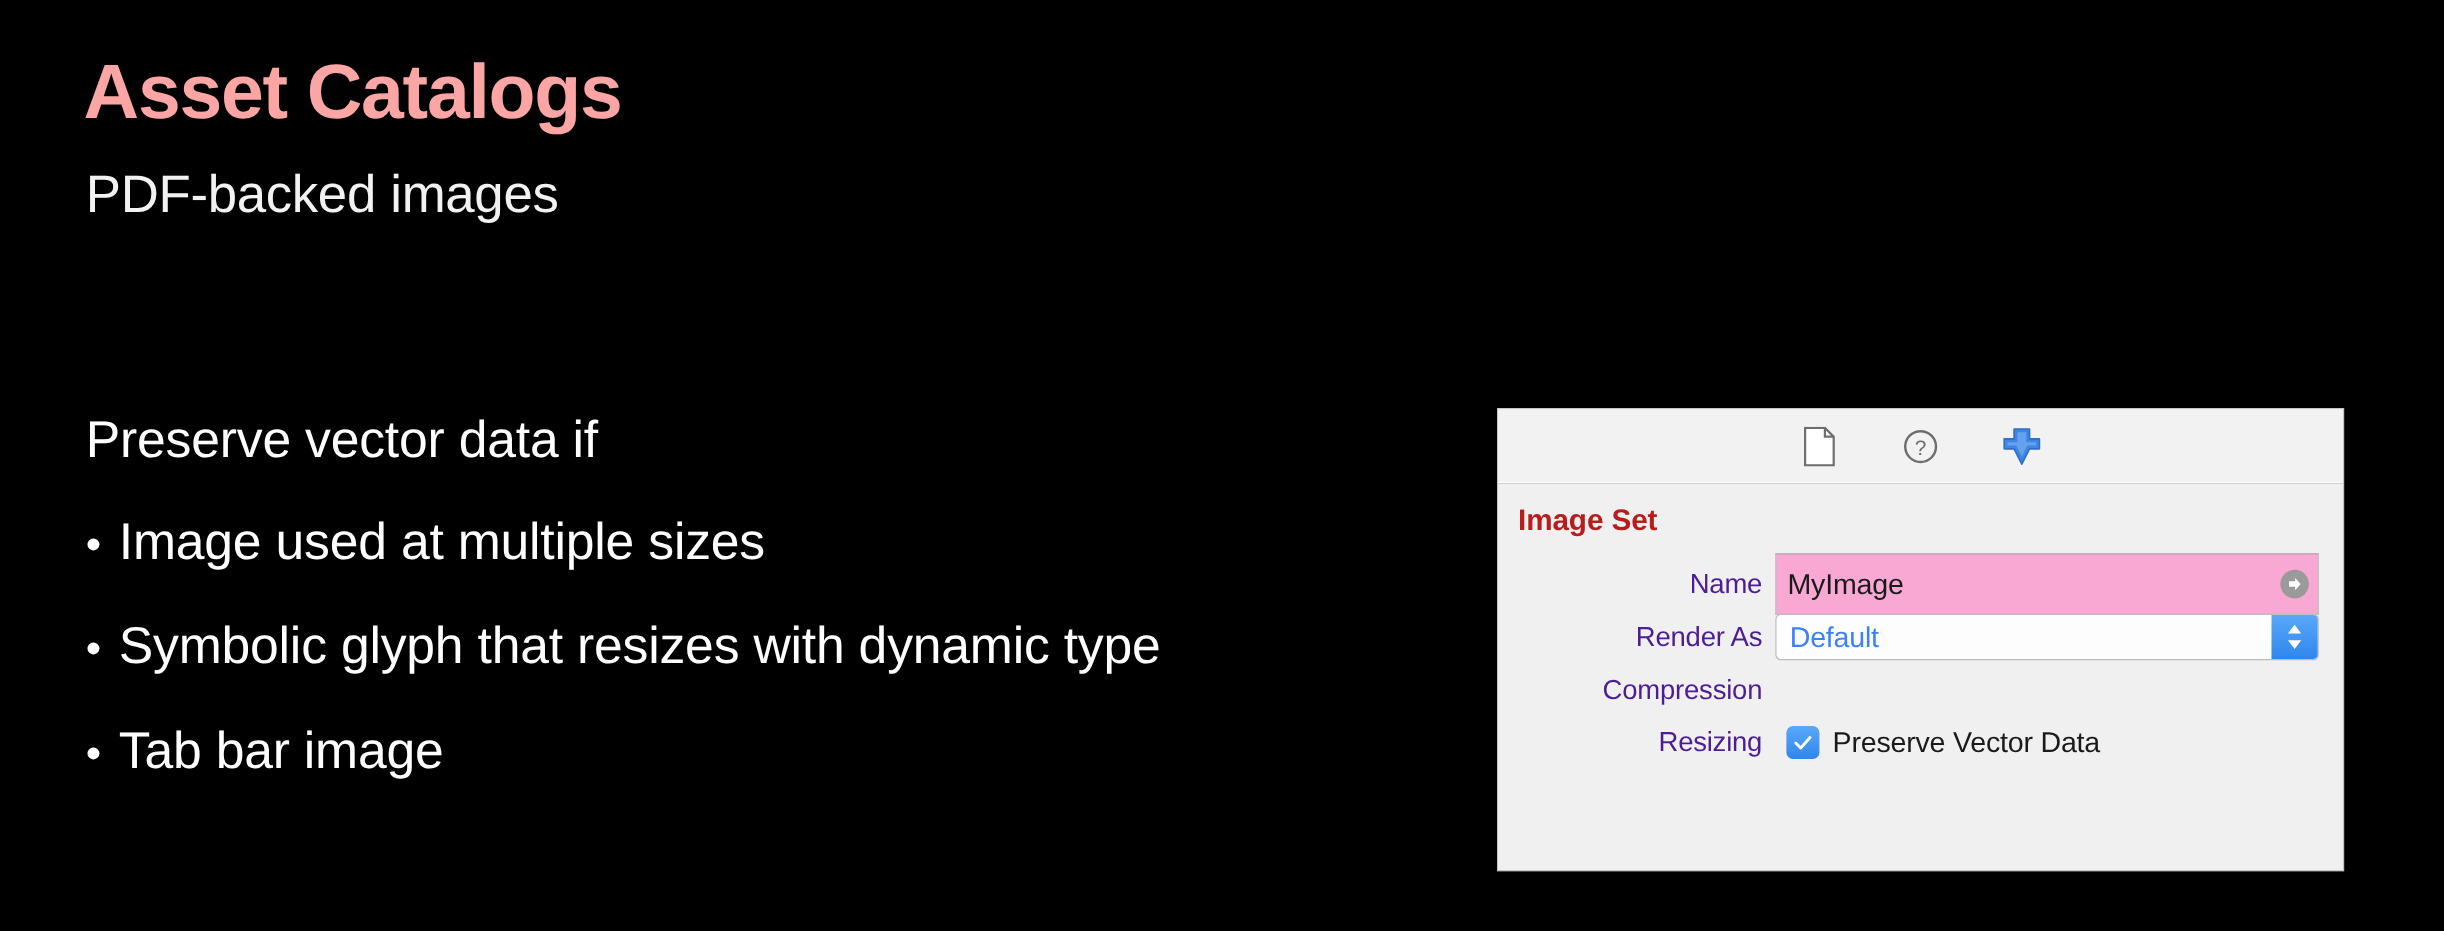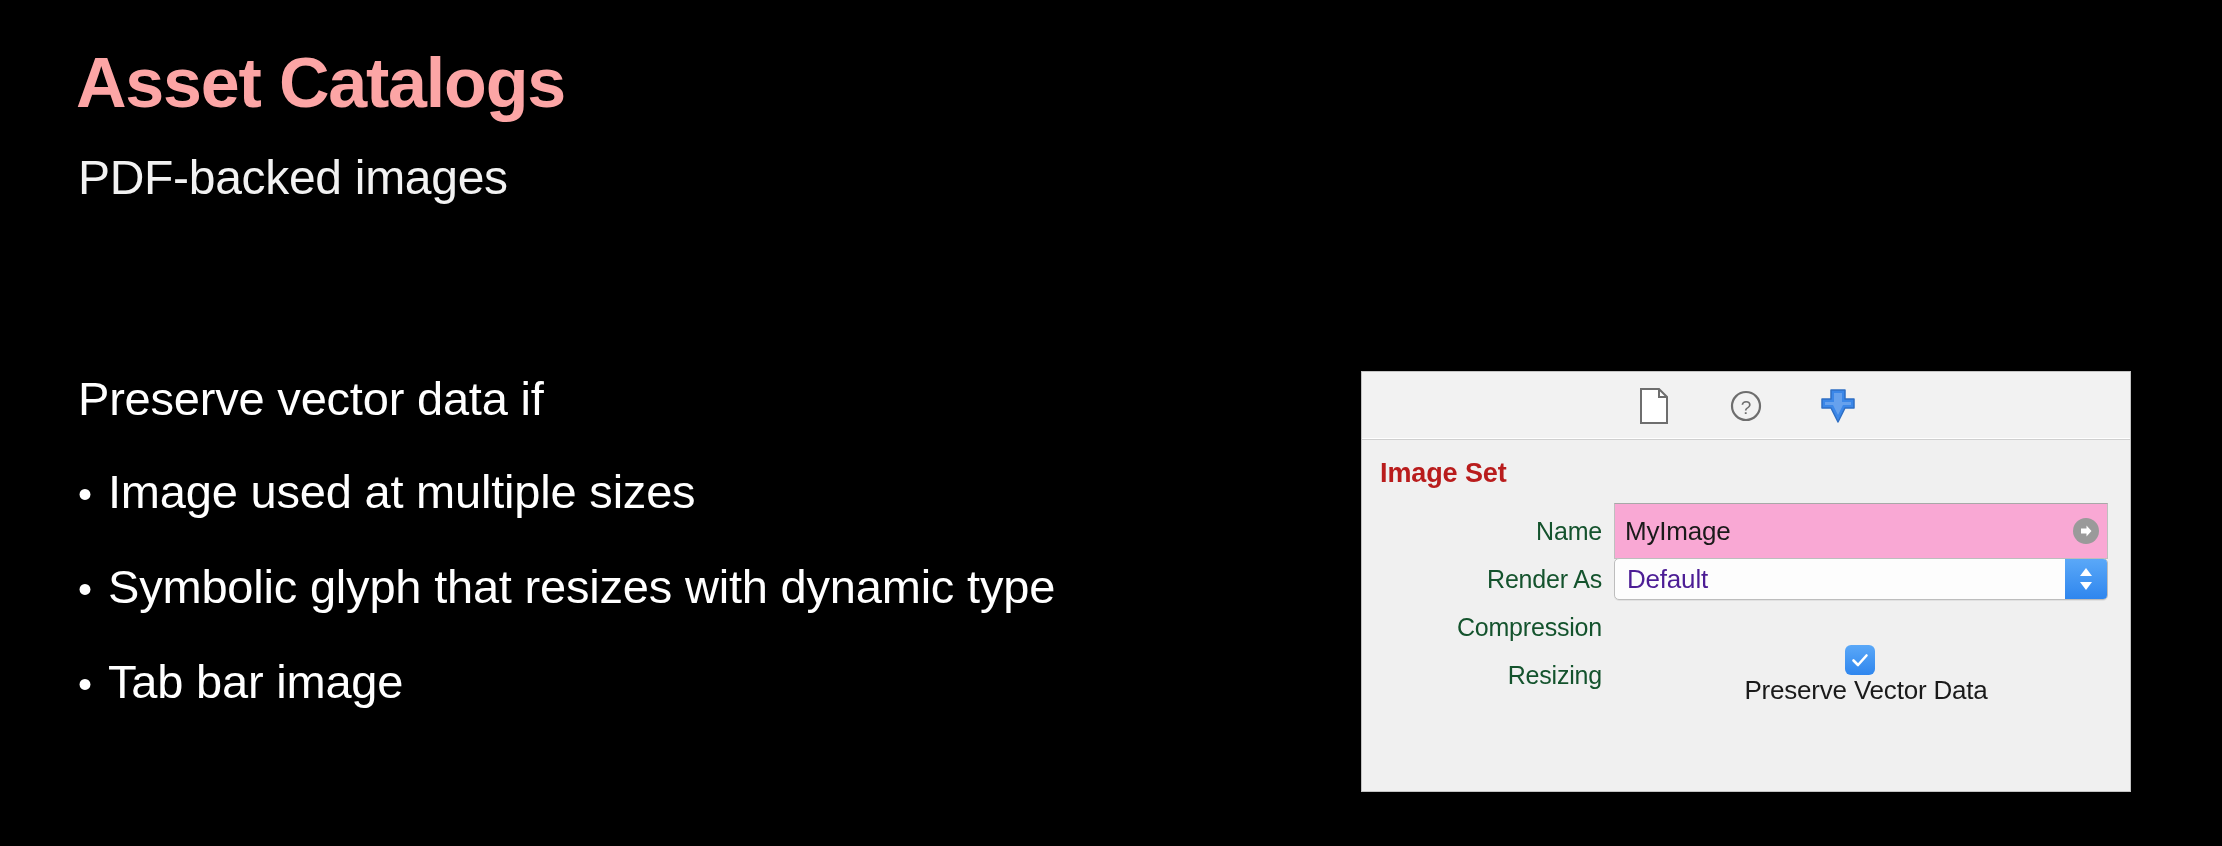--- a/index.html
+++ b/index.html
@@ -130,21 +130,21 @@
     height: 48px;
     padding: 0 22px 0 0;
   }
   .row-label {
     width: 252px;
     flex: 0 0 252px;
     text-align: right;
     padding-right: 12px;
     box-sizing: border-box;
     font-size: 25px;
-    color: #14532d;
+    color: #4c1d95;
     letter-spacing: -0.2px;
   }
   .row-control {
     flex: 1 1 auto;
     display: flex;
     align-items: center;
   }
 
   
   .text-field {
@@ -183,21 +183,21 @@
     flex: 1 1 auto;
     height: 42px;
     background: #fdfdfd;
     border: 1px solid #bdbdbd;
     border-radius: 5px;
     box-sizing: border-box;
     display: flex;
     align-items: center;
     padding: 0 52px 0 12px;
     font-size: 26px;
-    color: #4c1d95;
+    color: #3b82f6;
     letter-spacing: -0.2px;
     box-shadow: 0 1px 0 rgba(0,0,0,0.06);
     cursor: default;
   }
   .popup-arrows {
     position: absolute;
     right: 0px;
     top: 0px;
     bottom: 0px;
     width: 42px;
@@ -219,21 +219,21 @@
     align-items: center;
     justify-content: center;
     margin-right: 12px;
     cursor: default;
   }
   .checkbox-label {
     font-size: 26px;
     color: #1a1a1a;
     letter-spacing: -0.2px;
   }
-  .row-checkbox .row-control { padding-left: 10px; flex-direction: column; }
+  .row-checkbox .row-control { padding-left: 10px; }
 </style>
 </head>
 <body>
 
 <div class="slide-title">Asset Catalogs</div>
 
 <div class="slide-subtitle">PDF-backed images</div>
 
 <div class="body-block">
   <div class="body-lead">Preserve vector data if</div>

